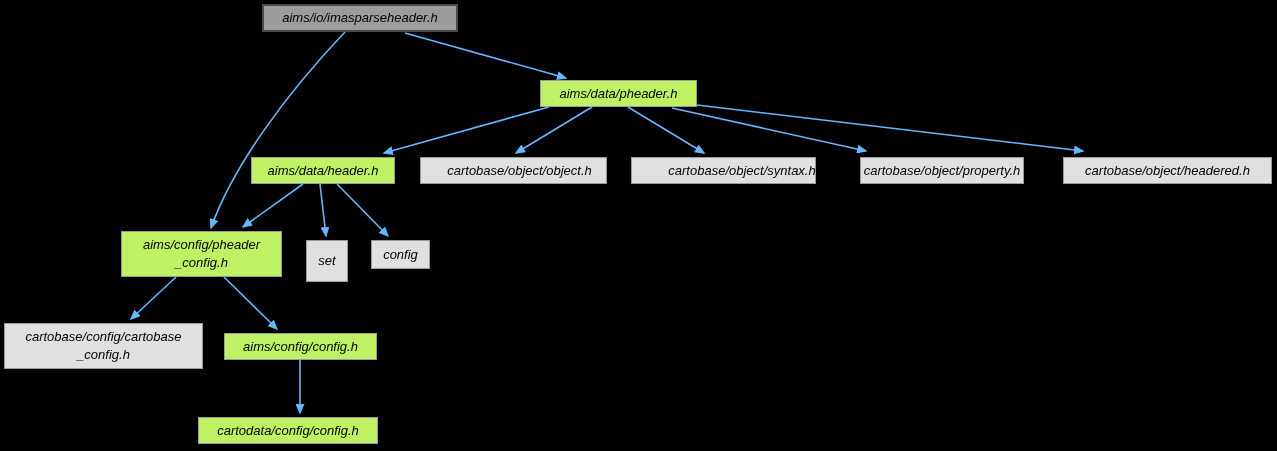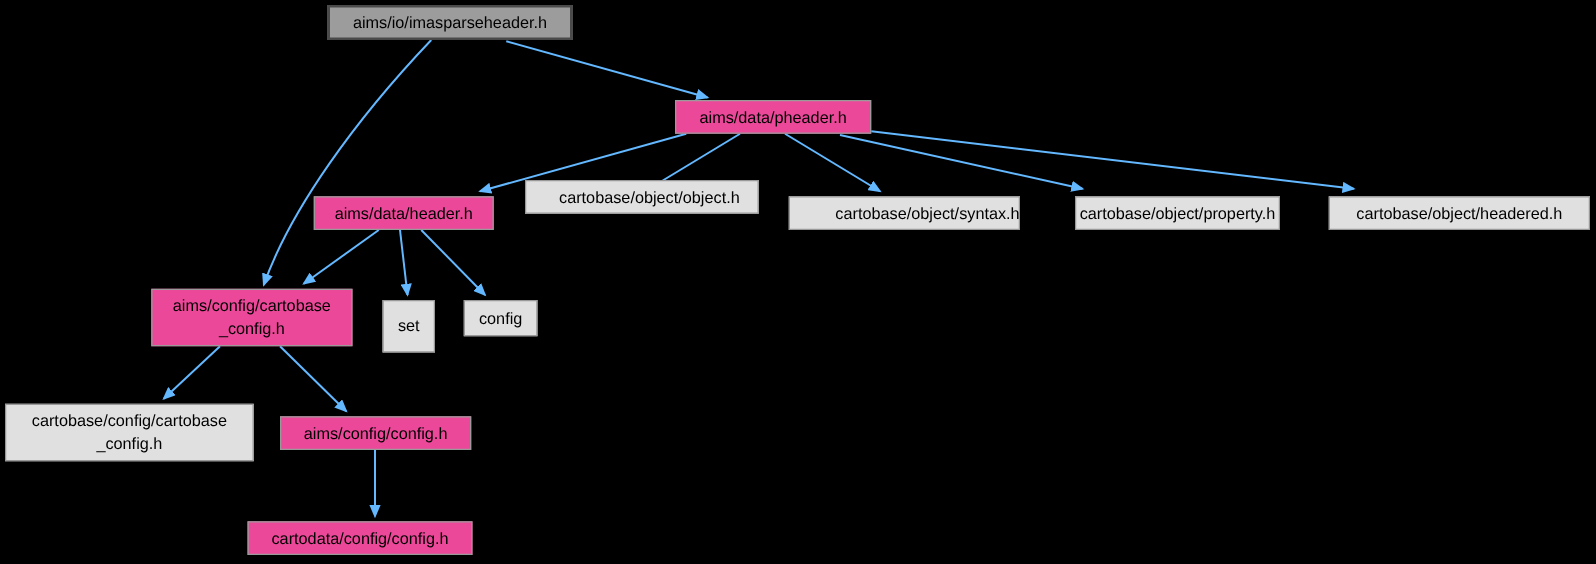--- a/index.html
+++ b/index.html
@@ -7,20 +7,21 @@
     padding: 0;
     background: #000000;
   }
   #canvas {
     position: relative;
     width: 1277px;
     height: 451px;
     background: #000000;
     overflow: hidden;
     font-family: "Liberation Sans", "DejaVu Sans", sans-serif;
+    font-style: italic;
   }
   #edge-layer {
     position: absolute;
     left: 0; top: 0;
     width: 1277px;
     height: 451px;
     pointer-events: none;
   }
   .node {
     position: absolute;
@@ -33,21 +34,21 @@
     line-height: 18px;
     color: #000000;
     white-space: pre-line;
     cursor: pointer;
   }
   .node.main {
     background: #9c9c9c;
     border: 2px solid #4a4a4a;
   }
   .node.internal {
-    background: #ec4899;
+    background: #bef264;
     border: 1px solid #9a9a9a;
   }
   .node.external {
     background: #e0e0e0;
     border: 1px solid #999999;
   }
   .edge {
     fill: none;
     stroke-width: 1.6px;
   }
@@ -75,25 +76,25 @@
         <path d="M337,184 L388,236" class="edge" stroke="#63b8ff" marker-end="url(#arrowhead)"></path>
         <path d="M176,277 L131,319" class="edge" stroke="#63b8ff" marker-end="url(#arrowhead)"></path>
         <path d="M224,277 L277,329" class="edge" stroke="#63b8ff" marker-end="url(#arrowhead)"></path>
         <path d="M300,360 L300,413" class="edge" stroke="#63b8ff" marker-end="url(#arrowhead)"></path>
       </g>
   </svg>
   <div id="nodes">
       <div class="node main" style="left: 262px; top: 4px; width: 196px; height: 28px;"><span>aims/io/imasparseheader.h</span></div>
       <div class="node internal" style="left: 540px; top: 80px; width: 157px; height: 27px;"><span>aims/data/pheader.h</span></div>
       <div class="node internal" style="left: 251px; top: 157px; width: 144px; height: 27px;"><span>aims/data/header.h</span></div>
-      <div class="node external" style="left: 420px; top: 144px; width: 187px; height: 27px; padding-left: 12px;"><span>cartobase/object/object.h</span></div>
+      <div class="node external" style="left: 420px; top: 157px; width: 187px; height: 27px; padding-left: 12px;"><span>cartobase/object/object.h</span></div>
       <div class="node external" style="left: 631px; top: 157px; width: 185px; height: 27px; padding-left: 37px;"><span>cartobase/object/syntax.h</span></div>
       <div class="node external" style="left: 860px; top: 157px; width: 164px; height: 27px;"><span>cartobase/object/property.h</span></div>
       <div class="node external" style="left: 1063px; top: 157px; width: 209px; height: 27px;"><span>cartobase/object/headered.h</span></div>
-      <div class="node internal" style="left: 121px; top: 231px; width: 161px; height: 46px;"><span>aims/config/cartobase
+      <div class="node internal" style="left: 121px; top: 231px; width: 161px; height: 46px;"><span>aims/config/pheader
 _config.h</span></div>
       <div class="node external" style="left: 306px; top: 240px; width: 42px; height: 42px;"><span>set</span></div>
       <div class="node external" style="left: 371px; top: 240px; width: 59px; height: 29px;"><span>config</span></div>
       <div class="node external" style="left: 4px; top: 323px; width: 199px; height: 46px;"><span>cartobase/config/cartobase
 _config.h</span></div>
       <div class="node internal" style="left: 224px; top: 333px; width: 153px; height: 27px;"><span>aims/config/config.h</span></div>
       <div class="node internal" style="left: 198px; top: 417px; width: 180px; height: 27px;"><span>cartodata/config/config.h</span></div>
     </div>
 </div>
 

